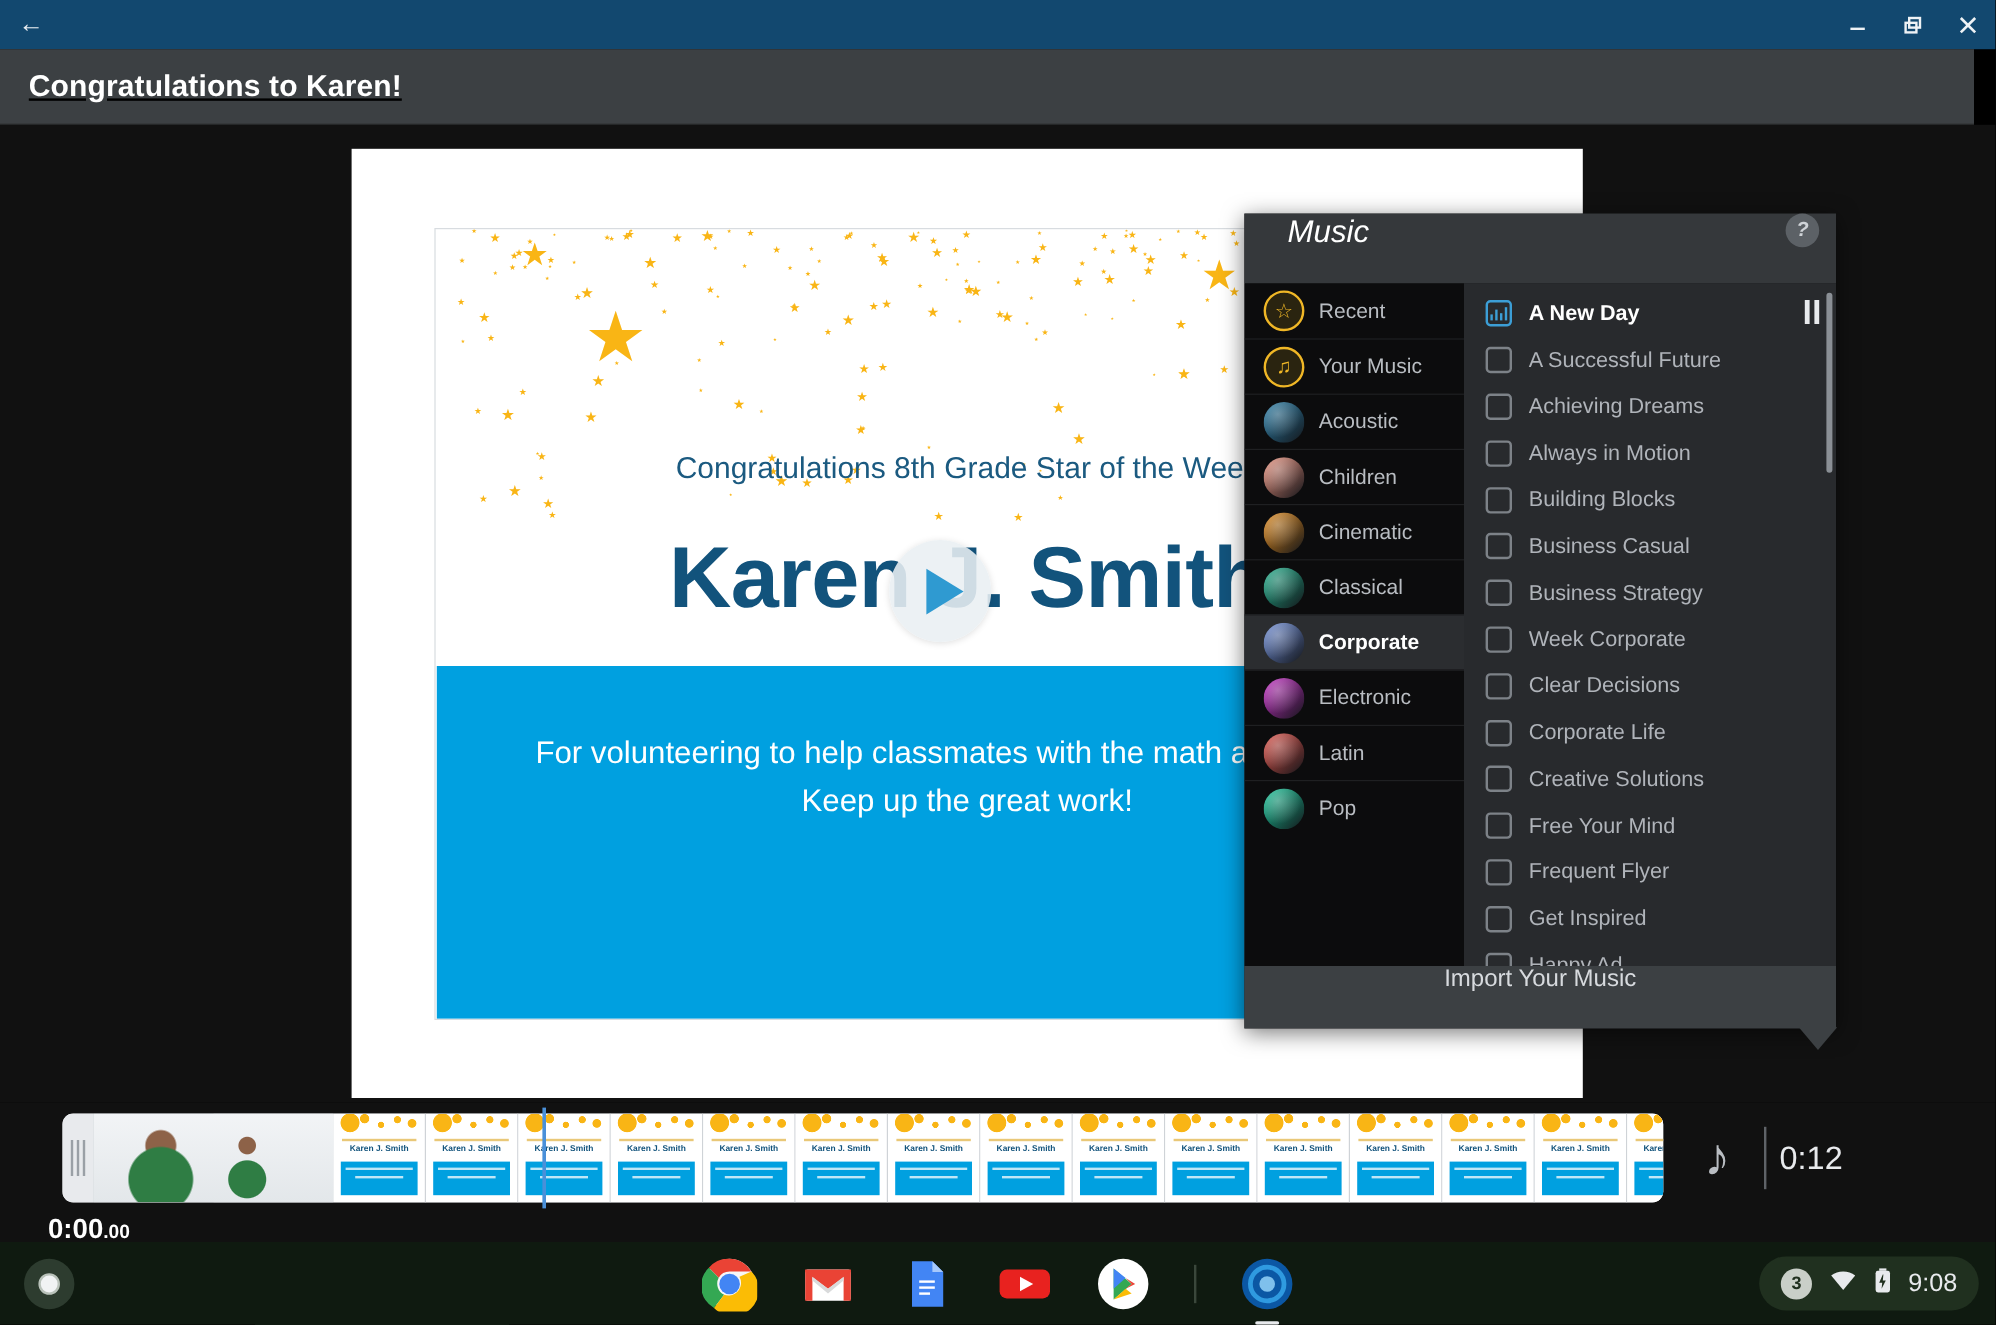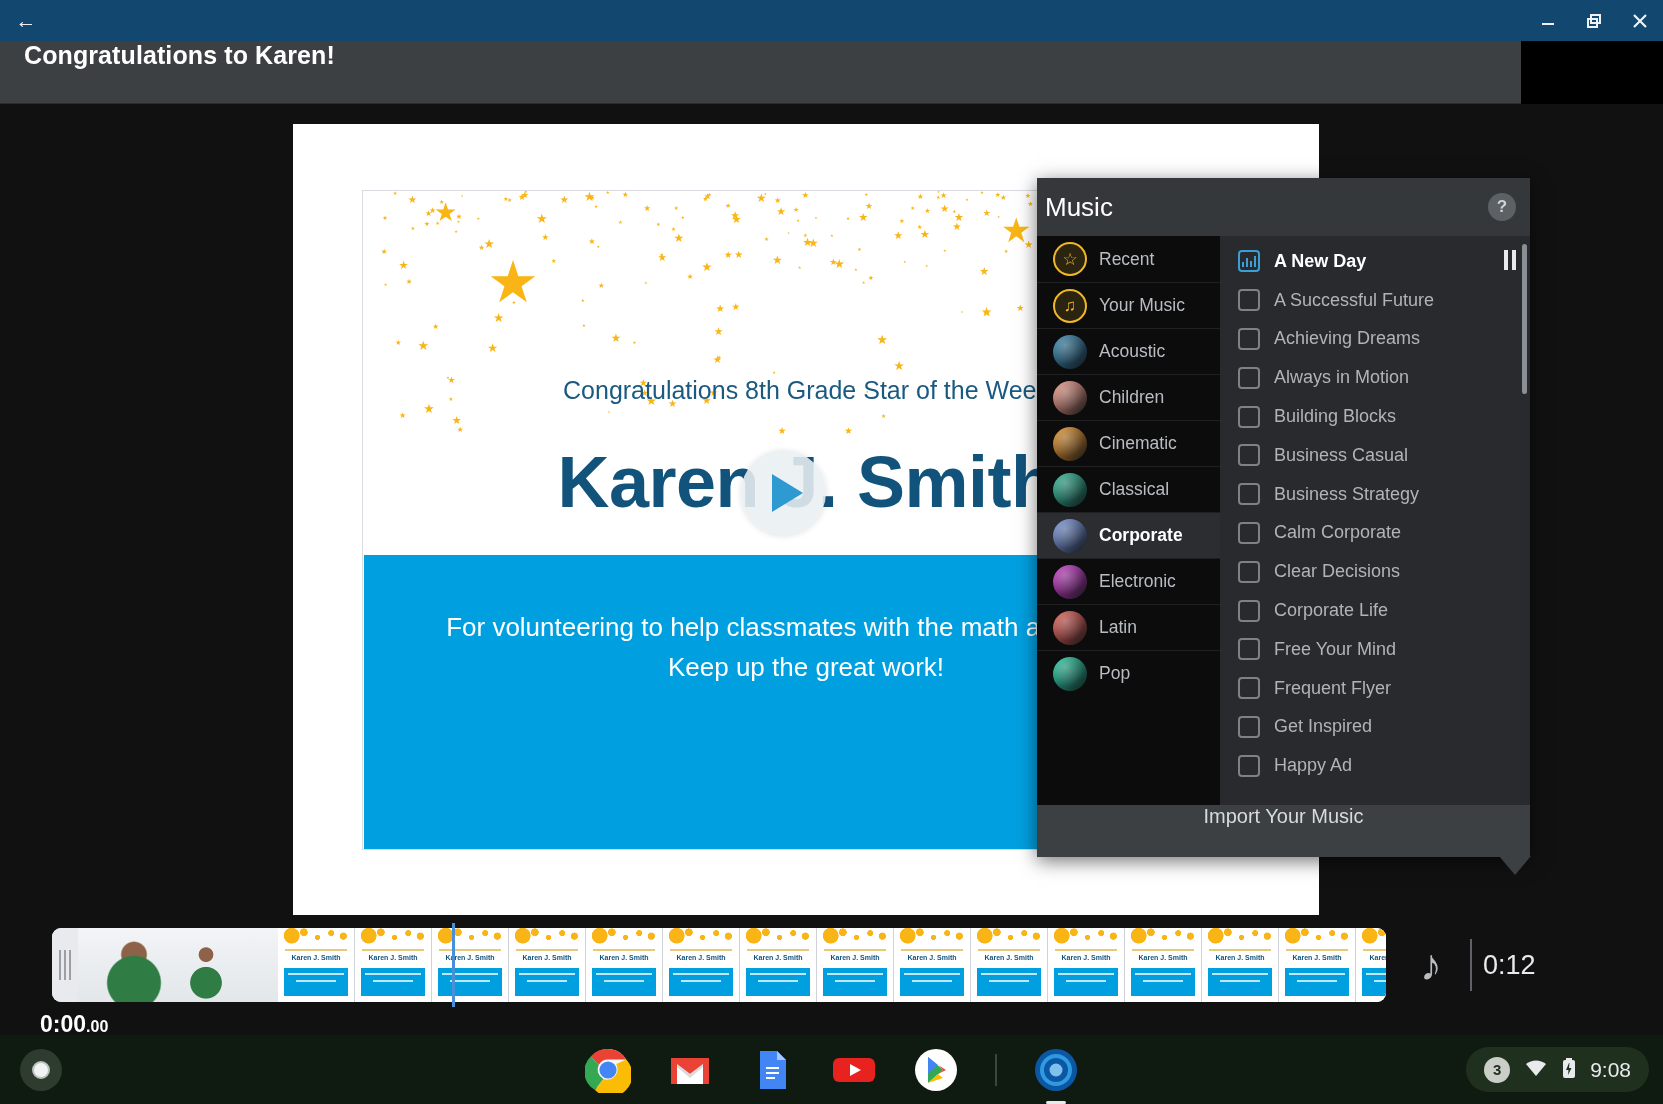--- a/index.html
+++ b/index.html
@@ -22,23 +22,23 @@
   }
   .winbar .spacer { flex: 1; }
   .wbtn {
     width: 46px; height: 41px; display: flex; align-items: center; justify-content: center;
     color: #eef2f5;
   }
   .wbtn svg { display: block; }
 
   
   .appheader {
-    position: absolute; left: 0; top: 41px; width: 1521px; height: 63px;
+    position: absolute; left: 0; top: 41px; width: 1645px; height: 63px;
     background: #3c4043; border-bottom: 1px solid #2b2d2f;
-    display: flex; padding-left: 24px;
+    display: flex; align-items: center; padding-left: 24px; text-decoration: underline;
   }
   .appheader .title {
     color: #ffffff; font-size: 25px; font-weight: bold; letter-spacing: .1px;
   }
 
   
   .stage {
     position: absolute; left: 0; top: 104px; width: 1663px; height: 815px;
     background: #111111;
   }
@@ -90,22 +90,23 @@
     border-top: 19px solid transparent; border-bottom: 19px solid transparent;
     border-left: 31px solid #2f9ad1;
   }
 
   
   .musicdlg {
     position: absolute; left: 1037px; top: 178px; width: 493px; height: 679px;
     background: #202124; box-shadow: 0 4px 18px rgba(0,0,0,.55);
   }
   .mdlg-head {
-    height: 58px; background: #35383b; display: flex; align-items: center;
-    padding: 0 14px 0 8px;
+    height: 58px; background: #35383b; display: flex; 
+    padding: 0 14px 0 36px;
+    font-style: italic;
   }
   .mdlg-head .t { color: #fff; font-size: 26px; font-weight: normal; flex: 1; }
   .help {
     width: 28px; height: 28px; border-radius: 50%;
     background: #5c6166; color: #cfd3d7; font-size: 17px; font-weight: bold;
     display: flex; align-items: center; justify-content: center;
   }
   .mdlg-body { display: flex; height: 569px; overflow: hidden; position: relative; }
 
   .genres {
@@ -575,29 +576,33 @@
           <div class="track">
             <div class="cbox"></div>
             <span>Business Casual</span>
           </div>
           <div class="track">
             <div class="cbox"></div>
             <span>Business Strategy</span>
           </div>
           <div class="track">
             <div class="cbox"></div>
-            <span>Calm Corporate</span>
+            <span>Week Corporate</span>
           </div>
           <div class="track">
             <div class="cbox"></div>
             <span>Clear Decisions</span>
           </div>
           <div class="track">
             <div class="cbox"></div>
             <span>Corporate Life</span>
+          </div>
+          <div class="track">
+            <div class="cbox"></div>
+            <span>Creative Solutions</span>
           </div>
           <div class="track">
             <div class="cbox"></div>
             <span>Free Your Mind</span>
           </div>
           <div class="track">
             <div class="cbox"></div>
             <span>Frequent Flyer</span>
           </div>
           <div class="track">

